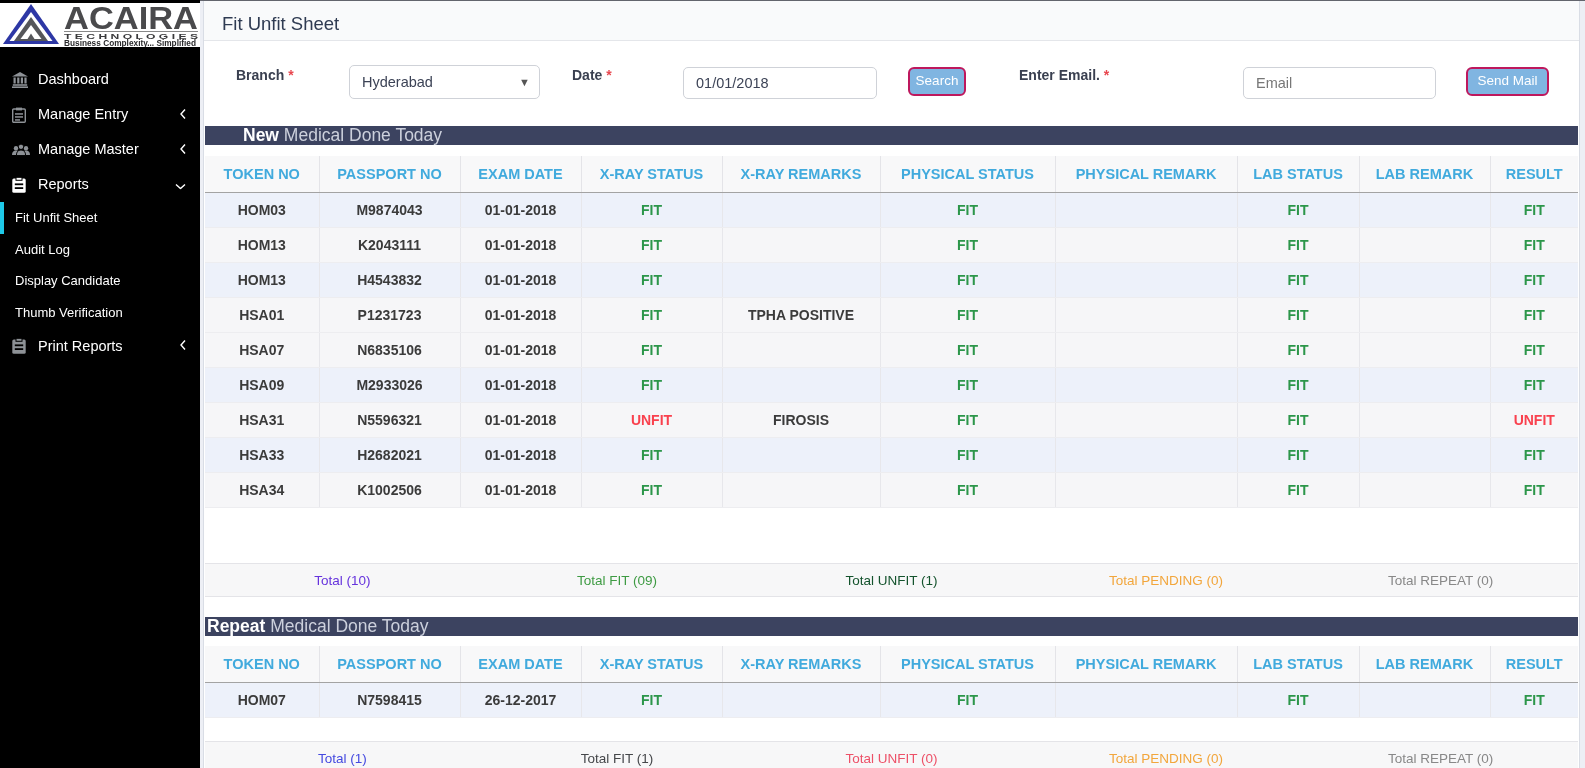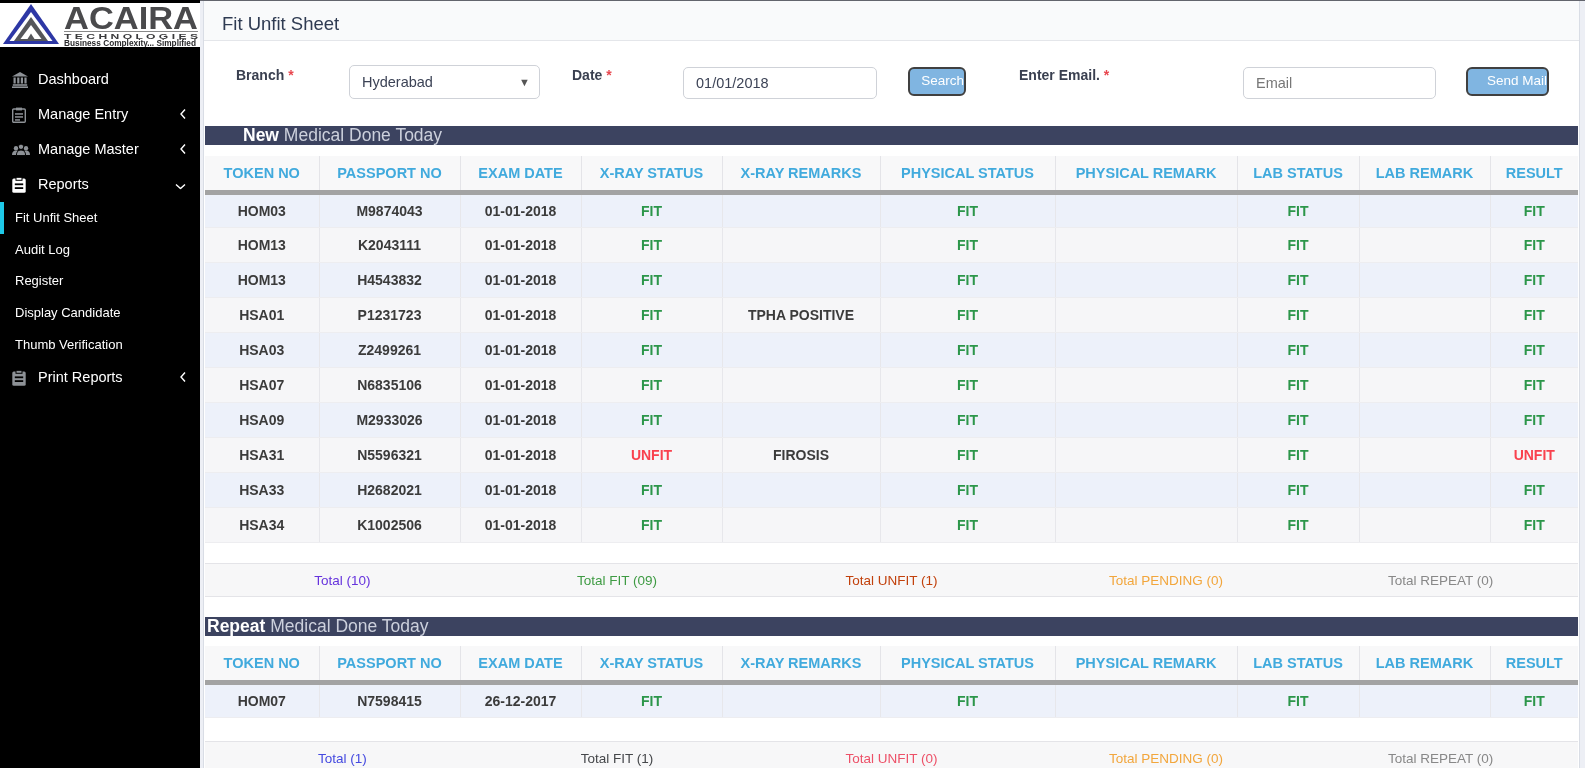--- a/index.html
+++ b/index.html
@@ -21,31 +21,31 @@
 #titlebar { position:absolute; left:0; top:0; width:1385px; height:41px; background:#f9fafb; border-bottom:1px solid #e4e6ea; }
 #titlebar span { position:absolute; left:22px; top:13px; font-size:18.5px; color:#2f3b52; }
 #topline { position:absolute; left:0; top:0; width:1385px; height:1px; background:#63656d; z-index:9; }
 .gutter { position:absolute; top:0; height:768px; background:#edeff5; z-index:8; }
 .gline { position:absolute; top:0; height:768px; width:1px; background:#d9dde5; z-index:8; }
 
 
 .lbl { position:absolute; font-size:14px; font-weight:bold; color:#3a4050; }
 .star { color:#e8474f; }
 .inp { position:absolute; border:1px solid #cfd2d8; border-radius:5px; background:#fff; font-size:14.5px; color:#3c4356; line-height:31px; padding-left:12px; }
-.btn { position:absolute; background:#80b5e1; border:2px solid #404040; border-radius:6px; color:#fff; font-size:13.5px; text-align:right; }
+.btn { position:absolute; background:#80b5e1; border:2px solid #be185d; border-radius:6px; color:#fff; font-size:13.5px; text-align:center; }
 
 
 .secbar { position:absolute; left:5px; width:1373px; height:19px; background:#3c4360; color:#fff; font-size:17.5px; line-height:19px; padding-left:2px; white-space:nowrap; }
 .secbar b { font-weight:bold; }
 .secbar span { color:#ccd0dc; }
 
 
 table { border-collapse:collapse; table-layout:fixed; }
 .dtable { position:absolute; left:5px; width:1373px; }
-.dtable th { background:#f8f8f9; color:#41aadd; font-size:14.5px; font-weight:bold; height:36px; border-right:1px solid #e4e4e8; border-bottom:5px solid #a3a3a3; text-align:center; }
+.dtable th { background:#f8f8f9; color:#41aadd; font-size:14.5px; font-weight:bold; height:36px; border-right:1px solid #e4e4e8; border-bottom:1px solid #a3a3a3; text-align:center; }
 .dtable th:last-child { border-right:none; }
 .dtable td { font-size:14px; font-weight:bold; color:#3b3b3b; height:35px; text-align:center; border-right:1px solid #e7e7eb; border-bottom:1px solid #ededf0; }
 .dtable td:last-child { border-right:none; }
 .dtable tr.odd td { background:#edf1fa; }
 .dtable tr.even td { background:#f6f6f8; }
 .dtable td.fit { color:#2c964a; font-size:14px; }
 .dtable td.unfit { color:#f9414e; font-size:14px; }
 
 .ttable { position:absolute; left:5px; width:1373px; }
 .ttable td { width:20%; height:33px; background:#f7f7f8; border-top:1px solid #e4e4e8; border-bottom:1px solid #e4e4e8; font-size:13.5px; text-align:center; }
@@ -113,21 +113,20 @@
           <rect x="2.8" y="6.4" width="8.4" height="1.8" fill="#000"></rect>
           <rect x="2.8" y="10.2" width="8.4" height="1.8" fill="#000"></rect>
         </svg>
       <span class="txt">Reports</span>
         <span class="chev"><svg width="11" height="6" viewBox="0 0 11 6">
             <polyline points="1,1 5.5,5 10,1" fill="none" stroke="#fff" stroke-width="1.4"></polyline>
           </svg></span>
       </div>
     <div class="sitem active">Fit Unfit Sheet</div>
     <div class="sitem">Audit Log</div>
-    <div class="sitem">Register</div>
     <div class="sitem">Display Candidate</div>
     <div class="sitem">Thumb Verification</div>
     <div class="nitem">
       <svg class="ico" viewBox="0 0 14 16" style="width:14px;">
           <rect x="0.3" y="1.5" width="13.4" height="14.2" rx="1.5" fill="#8d9196"></rect>
           <rect x="4" y="0.3" width="6" height="3" fill="#8d9196" stroke="#000" stroke-width="1"></rect>
           <rect x="2.8" y="6.4" width="8.4" height="1.8" fill="#000"></rect>
           <rect x="2.8" y="10.2" width="8.4" height="1.8" fill="#000"></rect>
         </svg>
       <span class="txt">Print Reports</span>
@@ -226,32 +225,20 @@
           <td>P1231723</td>
           <td>01-01-2018</td>
           <td class="fit">FIT</td>
           <td>TPHA POSITIVE</td>
           <td class="fit">FIT</td>
           <td></td>
           <td class="fit">FIT</td>
           <td></td>
           <td class="fit">FIT</td>
         </tr>
-    <tr class="odd">
-          <td>HSA03</td>
-          <td>Z2499261</td>
-          <td>01-01-2018</td>
-          <td class="fit">FIT</td>
-          <td></td>
-          <td class="fit">FIT</td>
-          <td></td>
-          <td class="fit">FIT</td>
-          <td></td>
-          <td class="fit">FIT</td>
-        </tr>
     <tr class="even">
           <td>HSA07</td>
           <td>N6835106</td>
           <td>01-01-2018</td>
           <td class="fit">FIT</td>
           <td></td>
           <td class="fit">FIT</td>
           <td></td>
           <td class="fit">FIT</td>
           <td></td>
@@ -306,21 +293,21 @@
           <td class="fit">FIT</td>
         </tr>
   </tbody>
     </table>
 
   <table class="ttable" style="top:563px;">
     <tbody>
         <tr>
       <td style="color:#6633dd;">Total (10)</td>
       <td style="color:#3e9b43;">Total FIT (09)</td>
-      <td style="color:#c2410c;">Total UNFIT (1)</td>
+      <td style="color:#14532d;">Total UNFIT (1)</td>
       <td style="color:#f2a63c;">Total PENDING (0)</td>
       <td style="color:#888;">Total REPEAT (0)</td>
     </tr>
   </tbody>
     </table>
 
   <div class="secbar" style="top:617px;"><b>Repeat</b><span>&nbsp;Medical Done Today</span></div>
 
   <table class="dtable" style="top:646px;">
     <colgroup>

